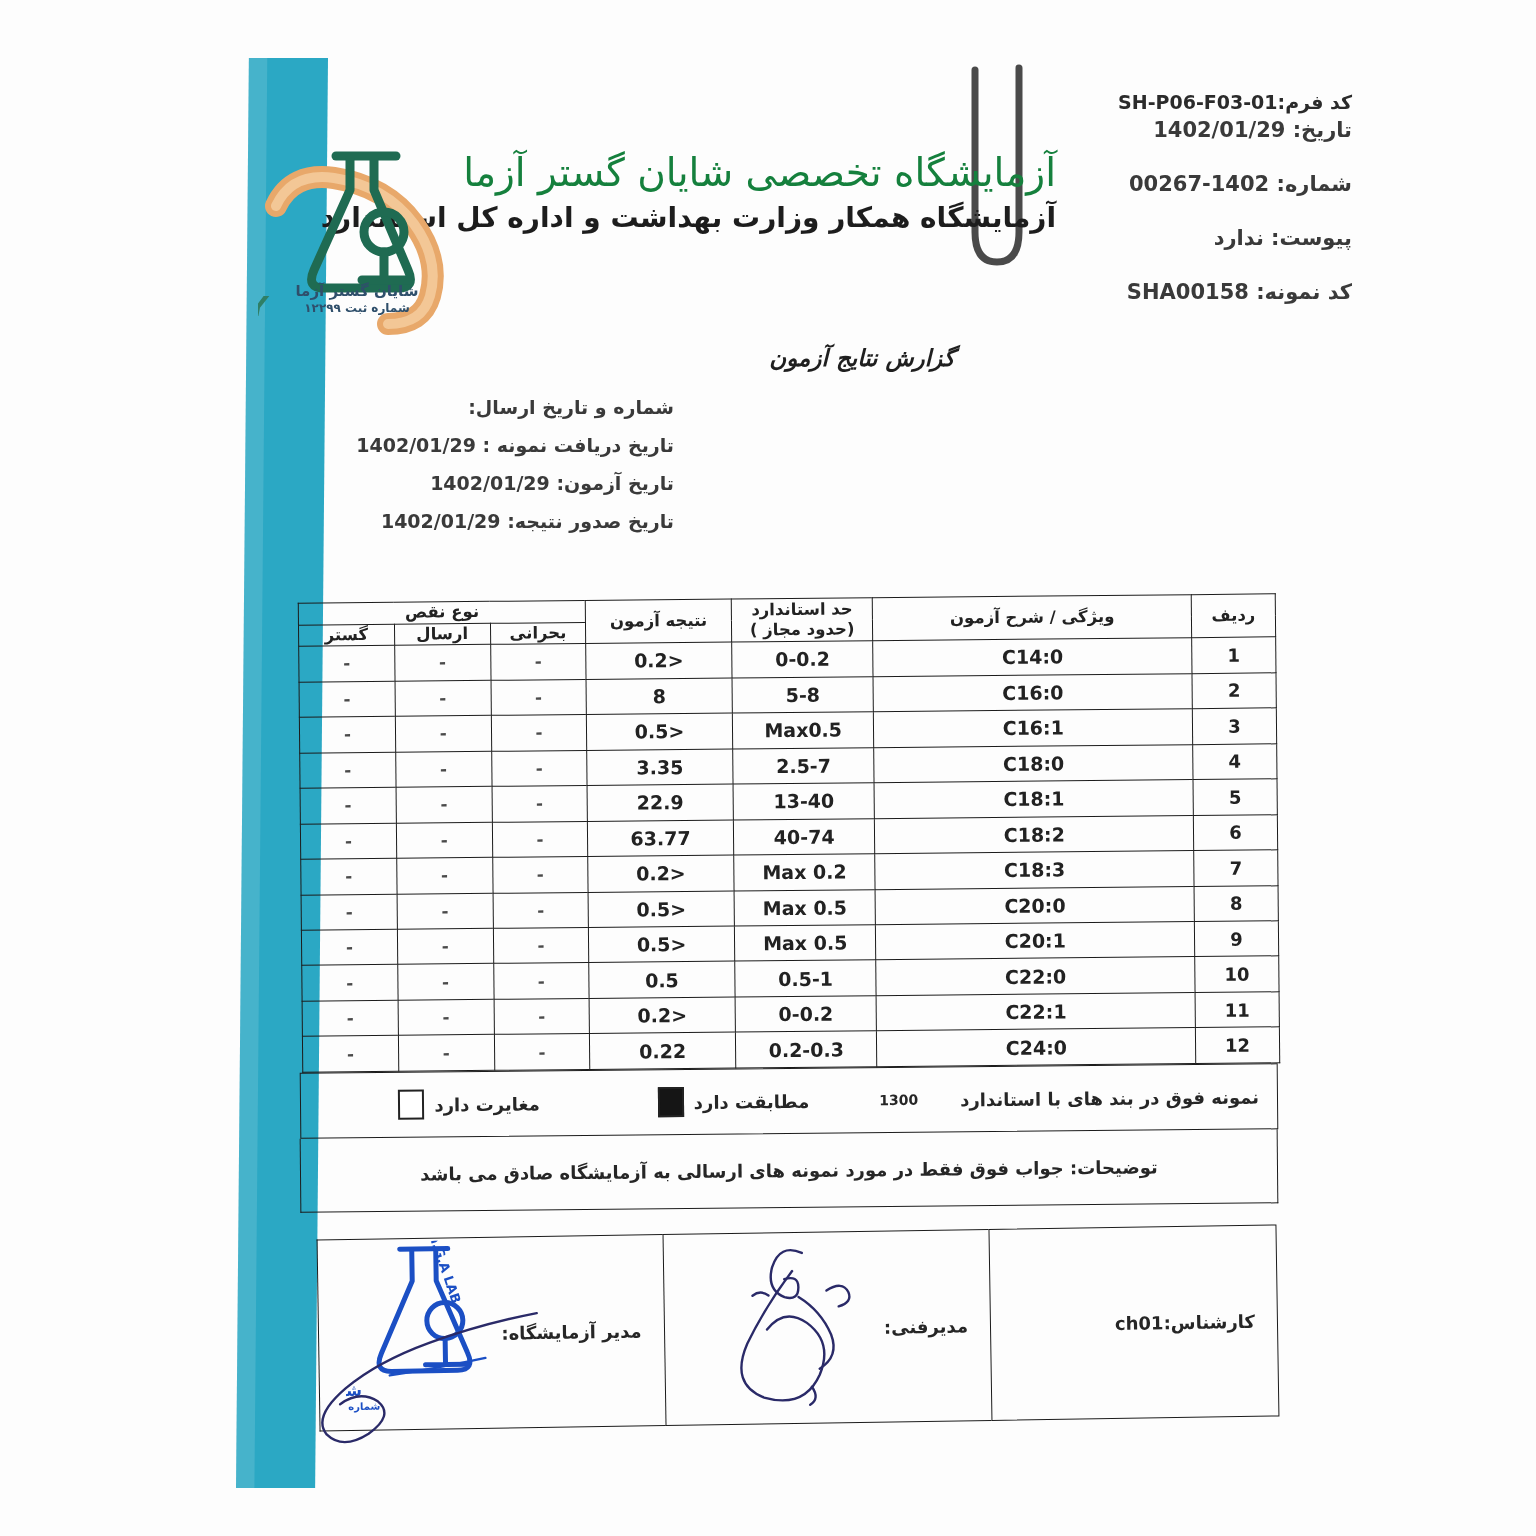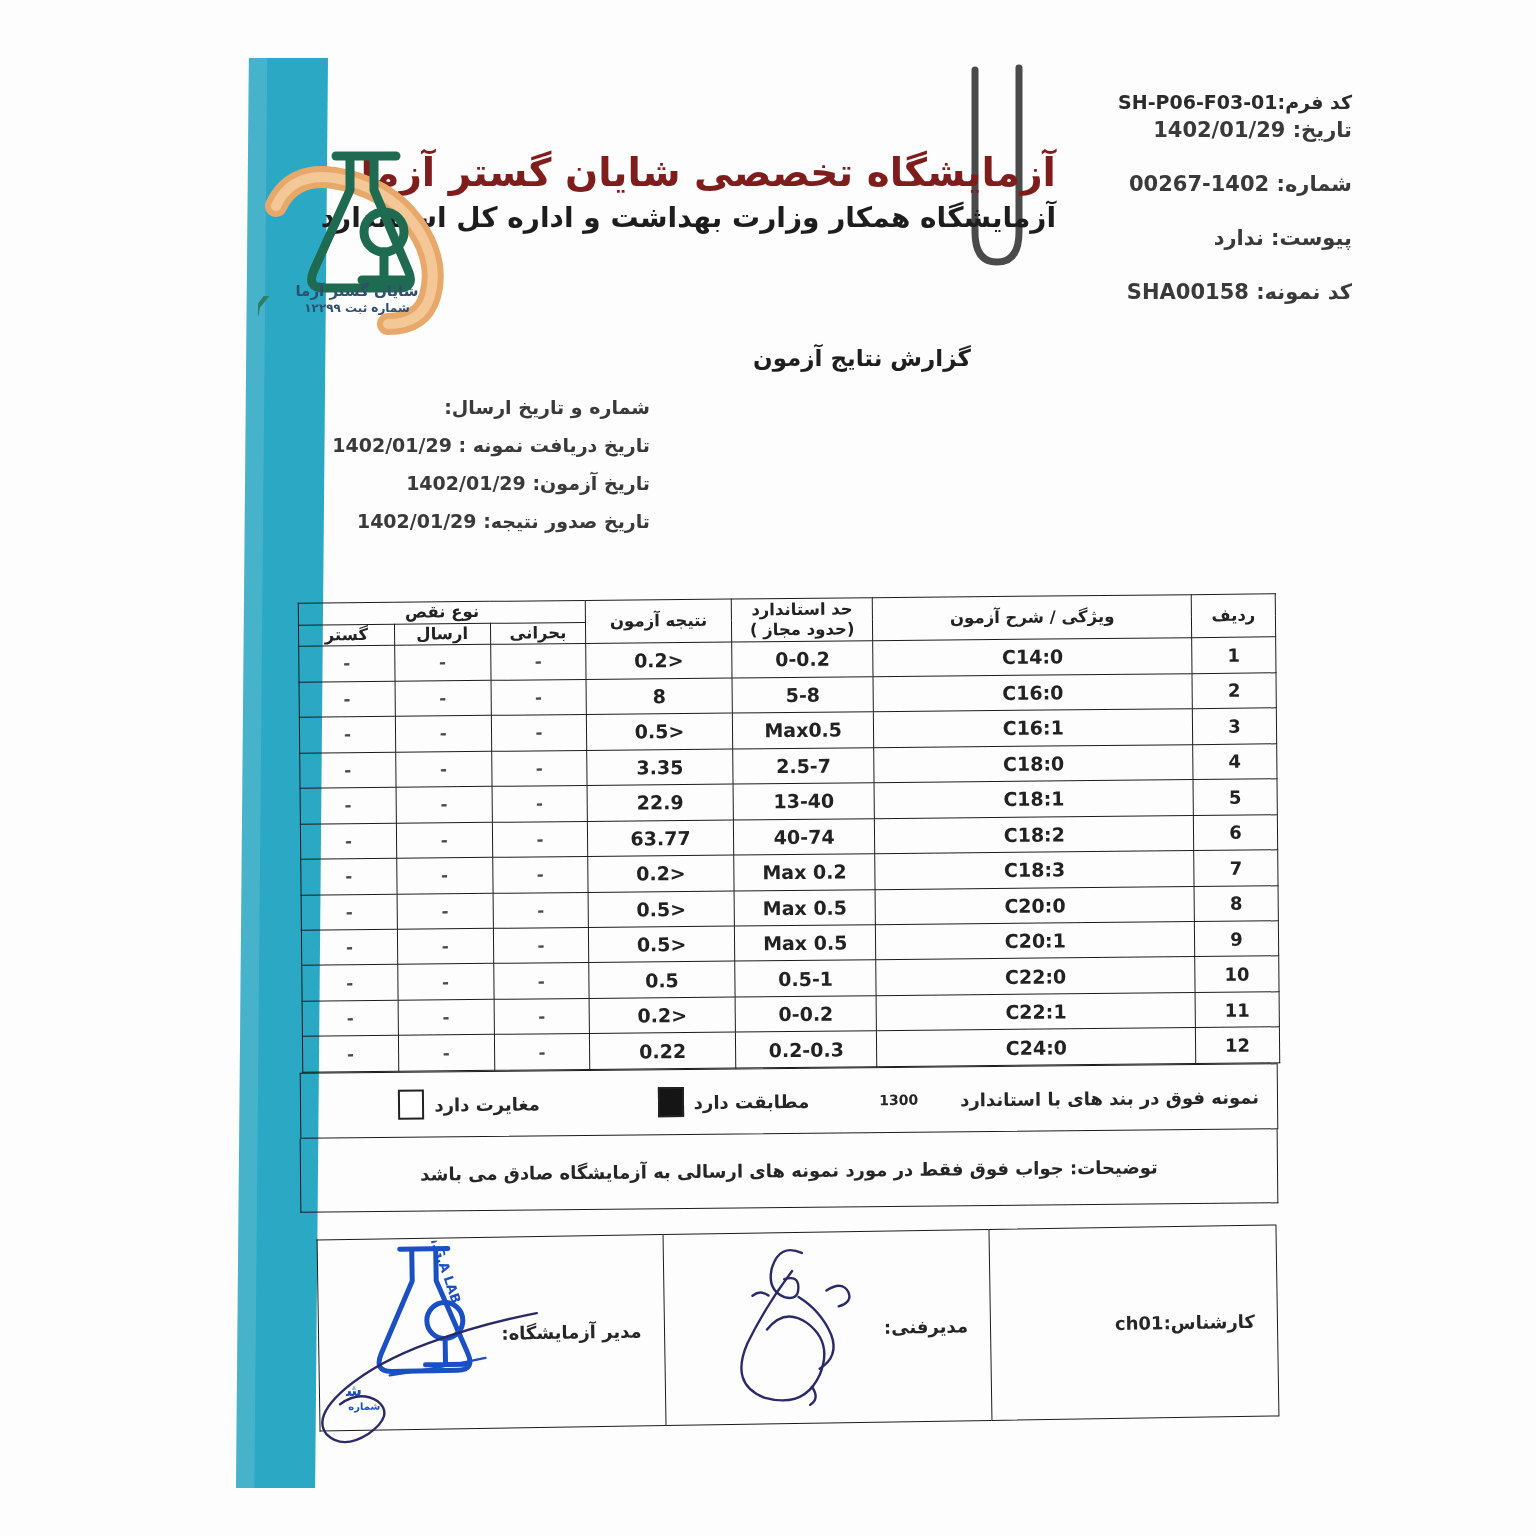--- a/index.html
+++ b/index.html
@@ -53,21 +53,21 @@
 
   
   .labtitle {
     position:absolute;
     right:480px; top:150px;
     text-align:right;
     direction:rtl;
     width:570px;
   }
   .labtitle .l1 {
-    font-size:39px; font-weight:bold; color:#7f1d1d;
+    font-size:39px; font-weight:normal; color:#15803d;
     letter-spacing:-1px; white-space:nowrap;
   }
   .labtitle .l2 {
     font-size:28px; font-weight:bold; color:#1d1d1d;
     margin-top:6px; white-space:nowrap;
   }
 
   
   .tube { position:absolute; left:945px; top:62px; width:96px; height:220px; }
 
@@ -77,37 +77,37 @@
     position:absolute; left:262px; top:282px; width:190px;
     text-align:center; direction:rtl; color:#2f4f6b;
   }
   .logo-reg .r1 { font-size:15px; font-weight:bold; }
   .logo-reg .r2 { font-size:12px; font-weight:bold; margin-top:1px; }
 
   
   .report-title {
     position:absolute; left:0; right:0; top:345px;
     text-align:center; direction:rtl;
-    font-size:23px; font-weight:bold; color:#1f1f1f;
+    font-size:23px; font-weight:bold; color:#1f1f1f;font-style:italic;
   }
   .report-title span { position:relative; right:-94px; }
 
   
   .info-right {
     position:absolute; right:188px; top:414px;
     direction:rtl; text-align:right;
     font-size:19px; font-weight:bold; color:#333;
     line-height:1.0;
   }
   .info-right div { margin-bottom:18px; white-space:nowrap; }
   .faint { color:#b9b9b9; }
 
   
   .info-left {
-    position:absolute; left:380px; top:398px;
+    position:absolute; left:404px; top:398px;
     direction:rtl; text-align:right;
     font-size:19px; font-weight:bold; color:#3a3a3a;
     line-height:1.0; width:270px;
   }
   .info-left div { margin-bottom:19px; white-space:nowrap; }
 
   
   .tbl-wrap {
     position:absolute;
     left:300px; top:598px;

